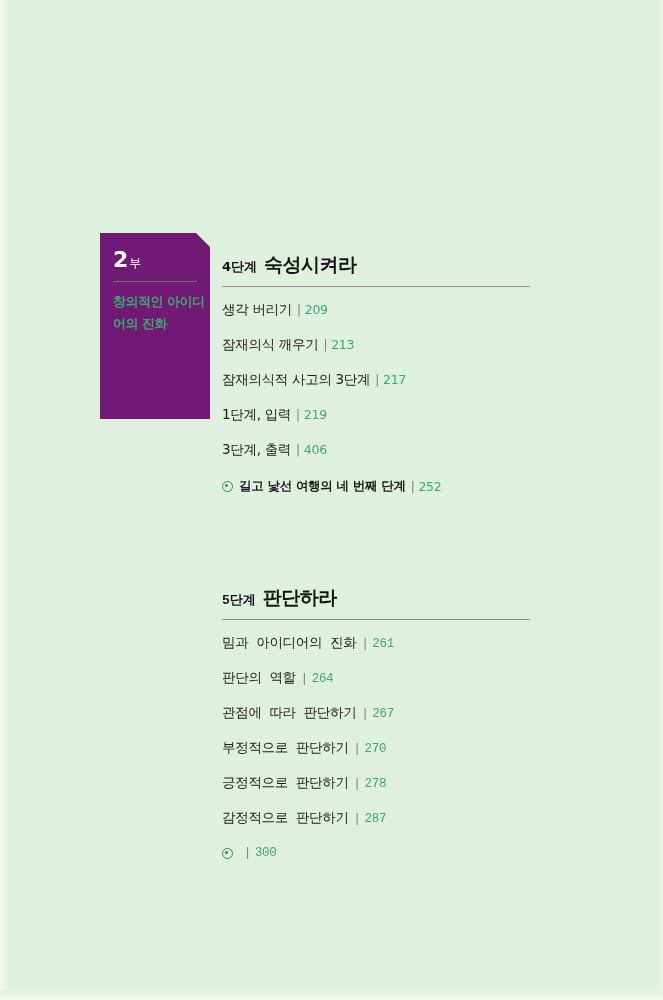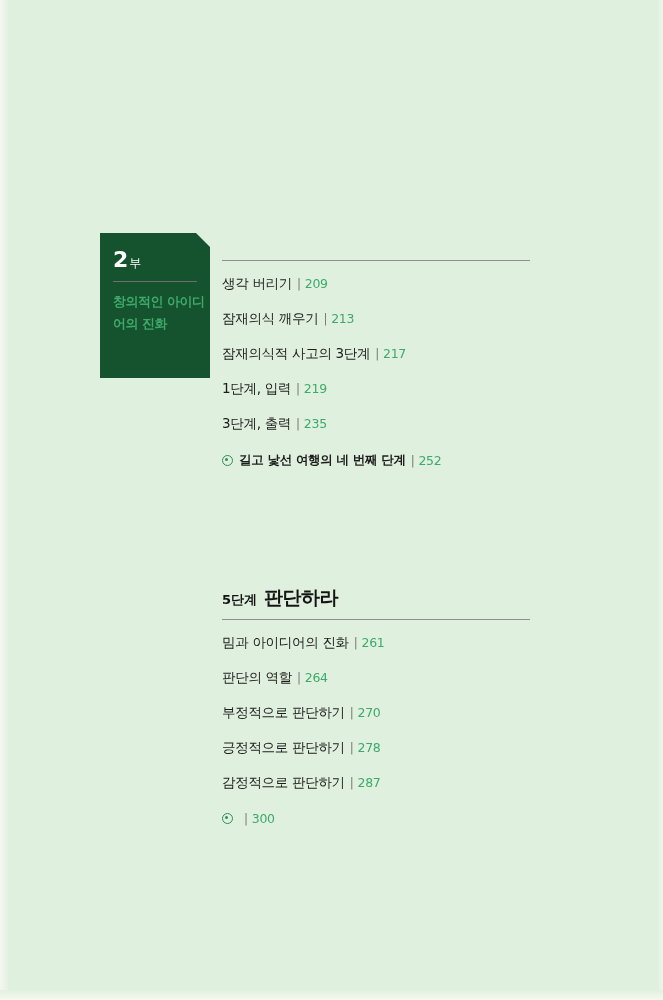--- a/index.html
+++ b/index.html
@@ -40,22 +40,22 @@
     width: 6px; height: 1000px;
     background: linear-gradient(to left, #eef5ec, #e1f0de);
   }
 
   
   .part-tag {
     position: absolute;
     left: 100px;
     top: 233px;
     width: 110px;
-    height: 145px;
-    background: #14532d;
+    height: 186px;
+    background: #701a75;
   }
   .part-tag .corner {
     position: absolute;
     right: 0;
     top: 0;
     width: 0; height: 0;
     border-top: 14px solid #e0f0de;
     border-left: 14px solid transparent;
   }
   .part-num-line {
@@ -96,21 +96,21 @@
     letter-spacing: -0.5px;
   }
 
   
   .section {
     position: absolute;
     left: 222px;
     width: 330px;
   }
   .section.sec1 { top: 252px; }
-  .section.sec2 { top: 585px; }
+  .section.sec2 { top: 585px; font-family: Liberation Mono, monospace; }
 
   .sec-head {
     display: flex;
     align-items: baseline;
     white-space: nowrap;
   }
   .sec-step {
     font-size: 13px;
     font-weight: bold;
     color: #141414;
@@ -194,36 +194,40 @@
   <div class="part-tag">
     <div class="corner"></div>
     <div class="part-num-line">
       <span class="part-num">2</span><span class="part-num-suffix">부</span>
     </div>
     <div class="part-rule"></div>
     <div class="part-title">창의적인 아이디어의 진화</div>
   </div>
 
   <div class="section sec1">
+    <div class="sec-head">
+      <span class="sec-step">4단계</span>
+      <span class="sec-title">숙성시켜라</span>
+    </div>
     <div class="sec-rule"></div>
     <ul class="toc-list">
       <li class="toc-item first">
         <span>생각 버리기</span><span class="sep">|</span><span class="pg">209</span>
       </li>
       <li class="toc-item">
         <span>잠재의식 깨우기</span><span class="sep">|</span><span class="pg">213</span>
       </li>
       <li class="toc-item">
         <span>잠재의식적 사고의 3단계</span><span class="sep">|</span><span class="pg">217</span>
       </li>
       <li class="toc-item">
         <span>1단계, 입력</span><span class="sep">|</span><span class="pg">219</span>
       </li>
       <li class="toc-item">
-        <span>3단계, 출력</span><span class="sep">|</span><span class="pg">235</span>
+        <span>3단계, 출력</span><span class="sep">|</span><span class="pg">406</span>
       </li>
       <li class="toc-item special">
         <span class="bullet"></span>
           <span>길고 낯선 여행의 네 번째 단계</span>
           <span class="sep">|</span>
           <span class="pg">252</span>
       </li>
     </ul>
   </div>
 
@@ -234,20 +238,23 @@
     </div>
     <div class="sec-rule"></div>
     <ul class="toc-list">
       <li class="toc-item first">
         <span>밈과 아이디어의 진화</span><span class="sep">|</span><span class="pg">261</span>
       </li>
       <li class="toc-item">
         <span>판단의 역할</span><span class="sep">|</span><span class="pg">264</span>
       </li>
       <li class="toc-item">
+        <span>관점에 따라 판단하기</span><span class="sep">|</span><span class="pg">267</span>
+      </li>
+      <li class="toc-item">
         <span>부정적으로 판단하기</span><span class="sep">|</span><span class="pg">270</span>
       </li>
       <li class="toc-item">
         <span>긍정적으로 판단하기</span><span class="sep">|</span><span class="pg">278</span>
       </li>
       <li class="toc-item">
         <span>감정적으로 판단하기</span><span class="sep">|</span><span class="pg">287</span>
       </li>
       <li class="toc-item special">
         <span class="bullet"></span>

